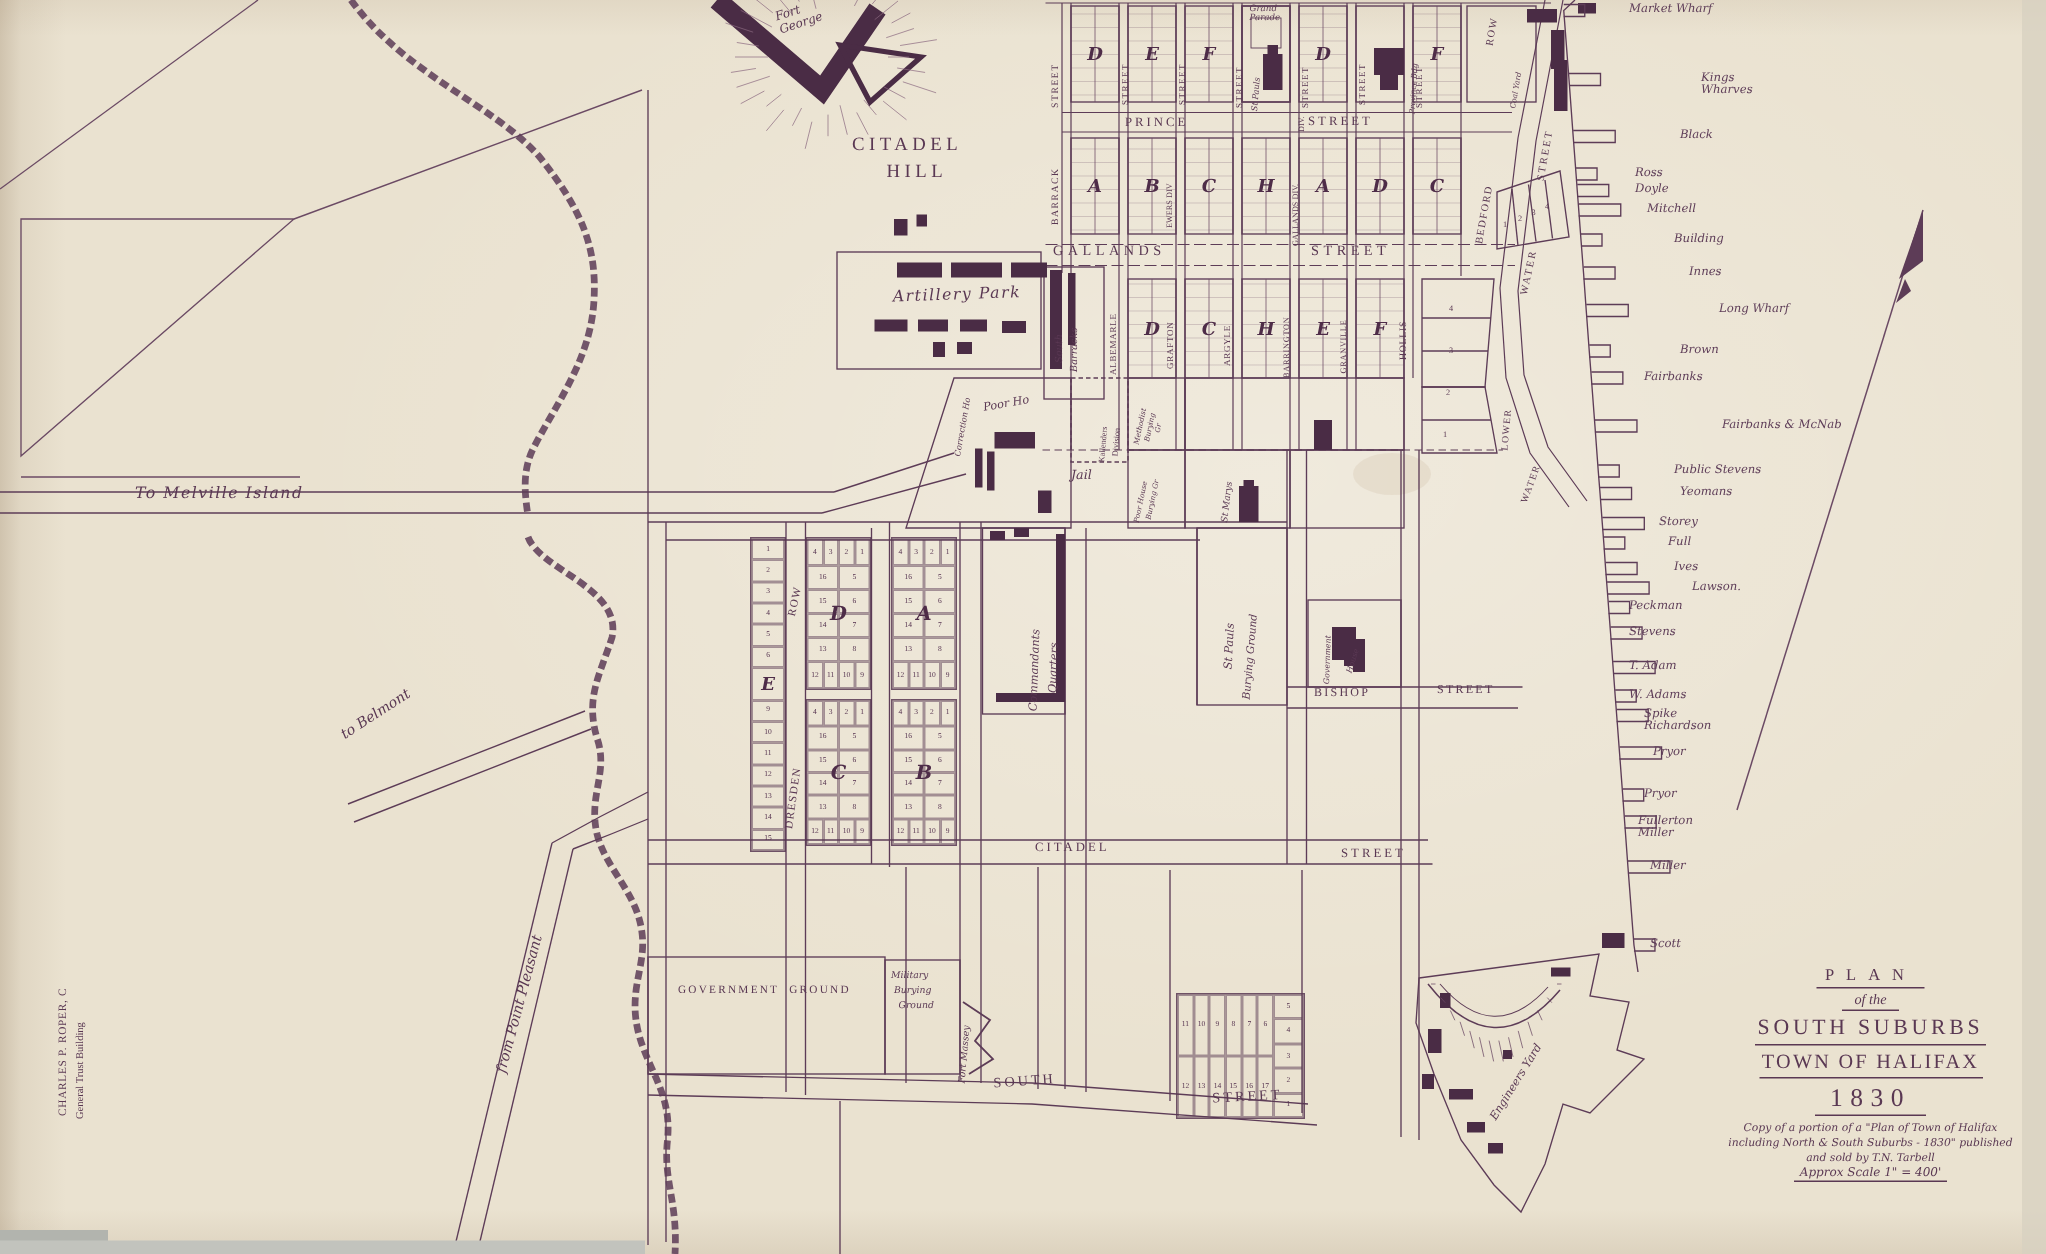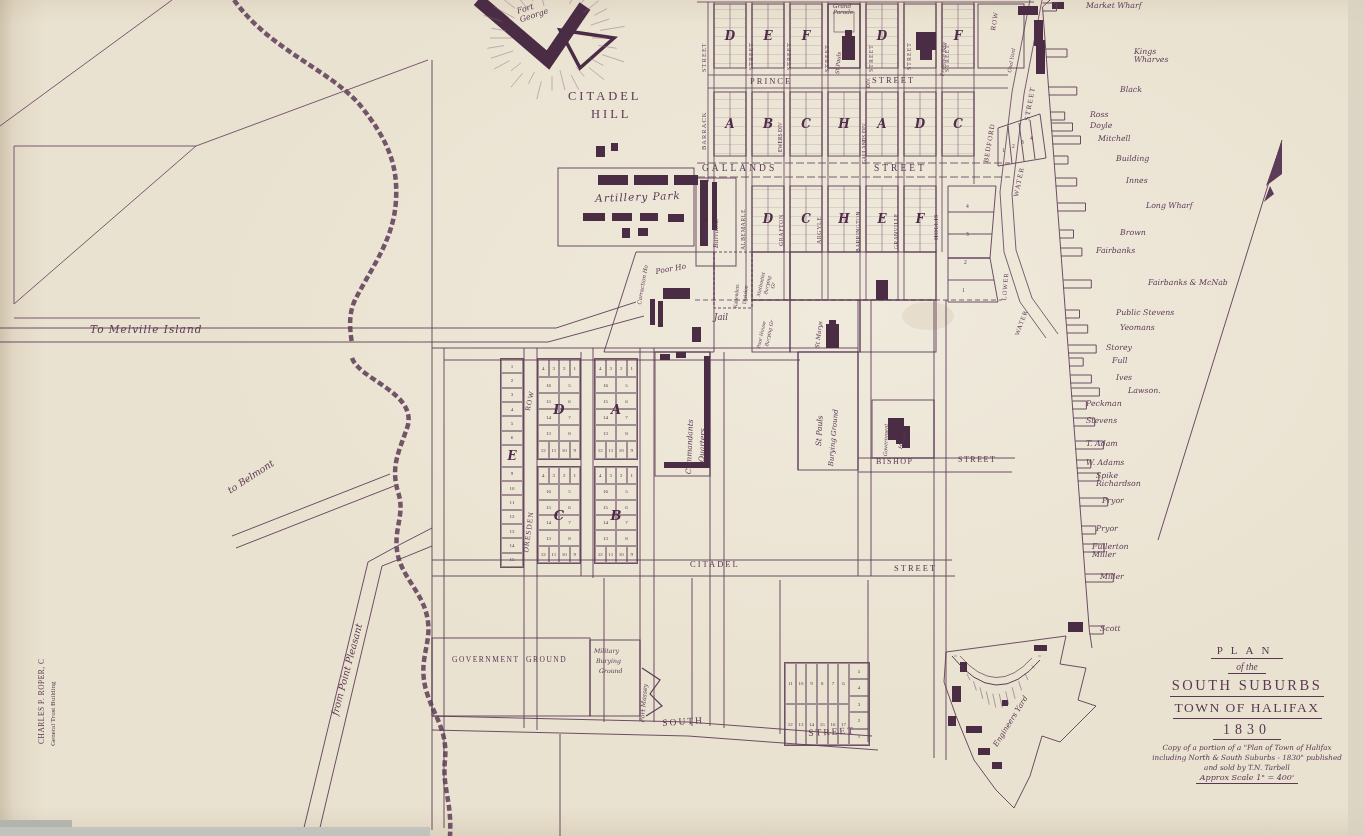--- a/index.html
+++ b/index.html
@@ -28,21 +28,21 @@
   .blletter{position:absolute;left:0;top:0;width:100%;height:100%;display:flex;
     align-items:center;justify-content:center;font:italic 700 13px "DejaVu Serif",serif;
     color:#4e2c48;pointer-events:none;}
   #titleblock{position:absolute;left:1138px;top:644px;width:218px;z-index:4;
     text-align:center;color:#5a3853;}
   #titleblock>div{display:table;margin:0 auto 3px auto;}
   .t-plan{font-size:11px;letter-spacing:8px;border-bottom:1.2px solid #5a3853;padding:0 6px 2px 6px;}
   .t-ofthe{font-size:9.5px;font-style:italic;border-bottom:1px solid #5a3853;padding:0 8px 1px 8px;}
   .t-sub{font-size:14.5px;letter-spacing:2.5px;border-bottom:1.2px solid #5a3853;padding:0 2px 2px 2px;}
   .t-town{font-size:13.5px;letter-spacing:1.5px;border-bottom:1.2px solid #5a3853;padding:0 2px 2px 2px;}
-  .t-year{font-size:14px;letter-spacing:5px;border-bottom:1.2px solid #5a3853;padding:0 10px 1px 10px;}
+  .t-year{font-size:17px;letter-spacing:5px;border-bottom:1.2px solid #5a3853;padding:0 10px 1px 10px;}
   .t-note{font-size:7.2px;font-style:italic;font-family:"DejaVu Serif",serif;margin-bottom:1px !important;}
   .t-scale{font-size:8px;font-style:italic;font-family:"DejaVu Serif",serif;
     border-bottom:1px solid #5a3853;padding:0 4px 1px 4px;}
   .edge{position:absolute;z-index:6;pointer-events:none;}
 </style>
 </head>
 <body>
 
 <div id="stage">
 

